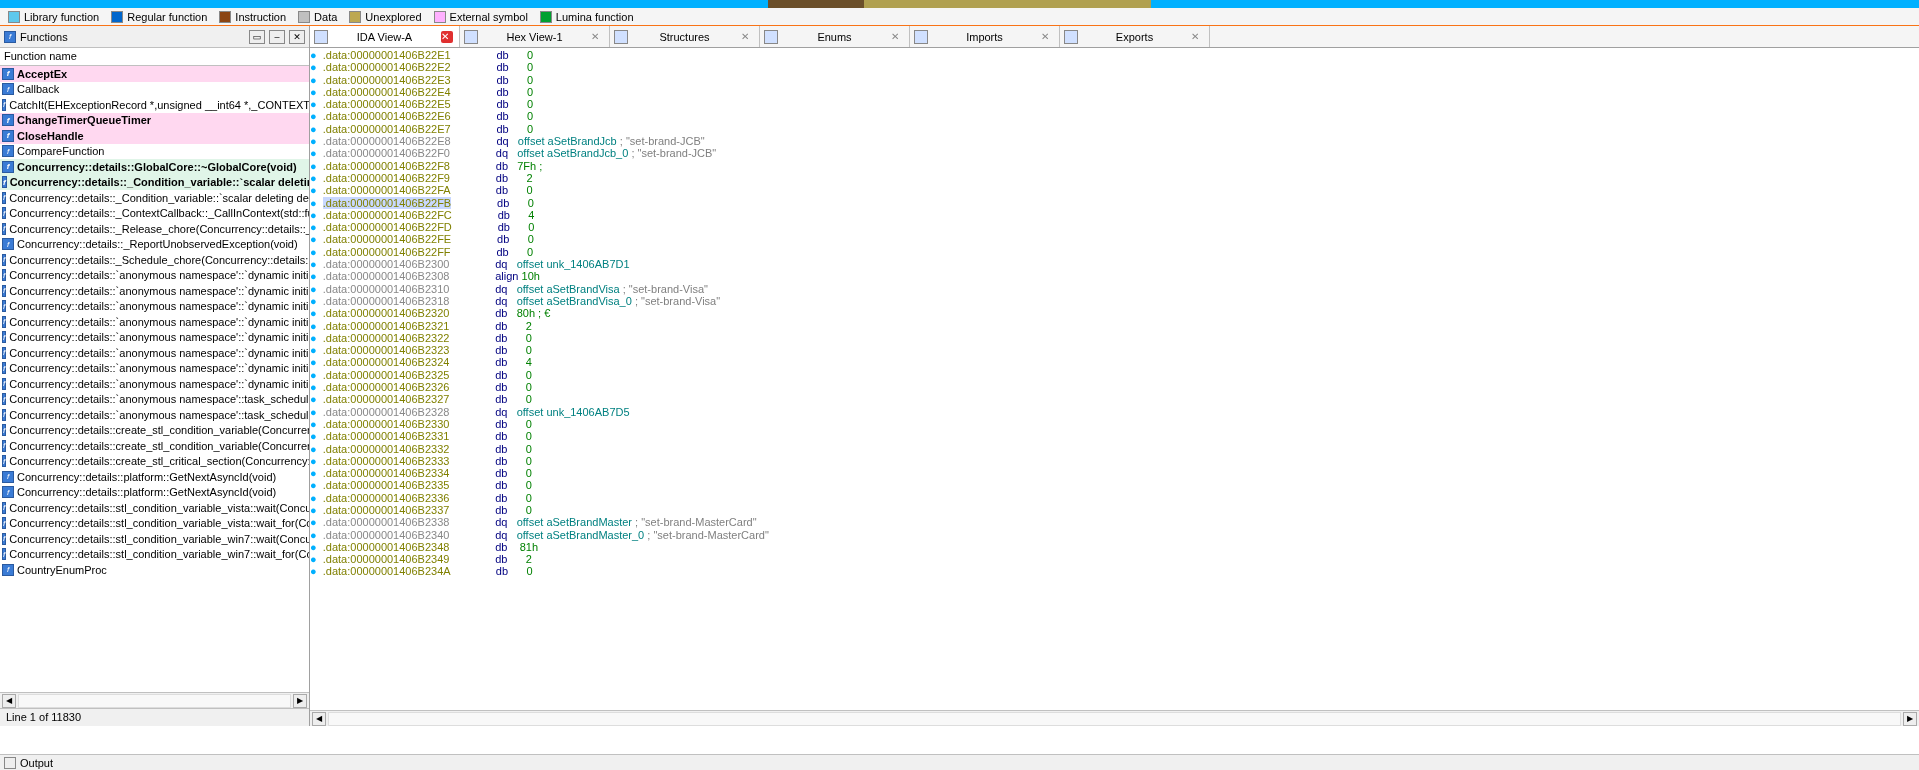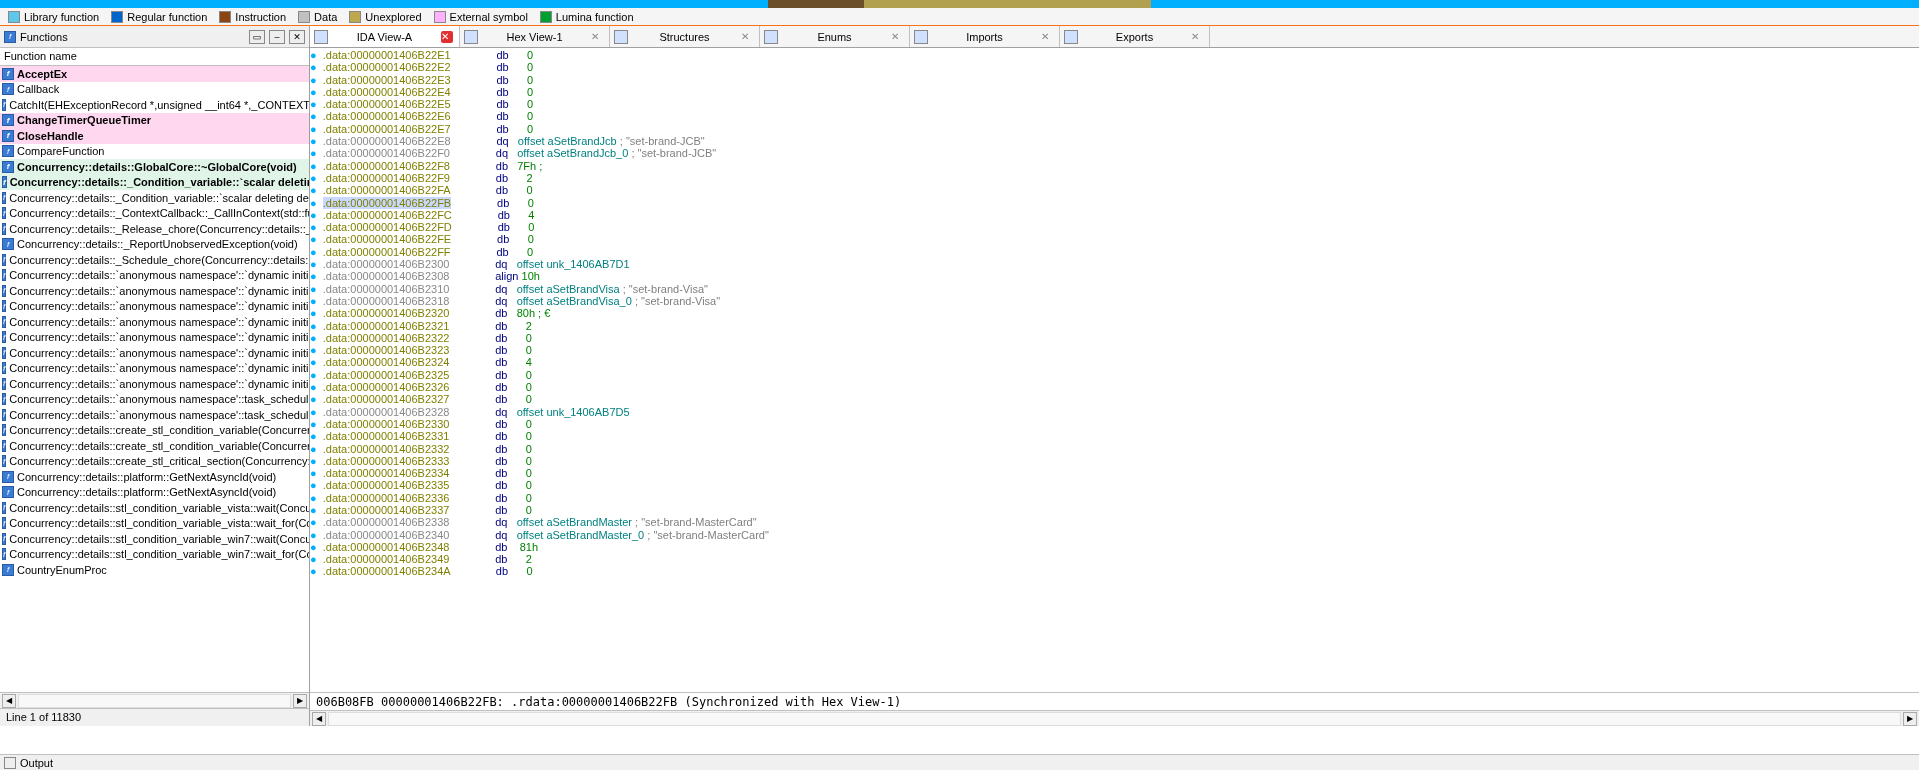--- a/index.html
+++ b/index.html
@@ -246,21 +246,20 @@
           <span>Imports</span>
           <span class="close">✕</span>
         </div>
         <div class="tab">
           <span class="ticon"></span>
           <span>Exports</span>
           <span class="close">✕</span>
         </div>
       </div>
     <div class="disasm" id="disasm"><span class="dl"><span class="dot">●  </span><span class="addr">.data:00000001406B22E1</span><span>               </span><span class="mnem">db   </span><span class="num">   0</span></span><span class="dl"><span class="dot">●  </span><span class="addr">.data:00000001406B22E2</span><span>               </span><span class="mnem">db   </span><span class="num">   0</span></span><span class="dl"><span class="dot">●  </span><span class="addr">.data:00000001406B22E3</span><span>               </span><span class="mnem">db   </span><span class="num">   0</span></span><span class="dl"><span class="dot">●  </span><span class="addr">.data:00000001406B22E4</span><span>               </span><span class="mnem">db   </span><span class="num">   0</span></span><span class="dl"><span class="dot">●  </span><span class="addr">.data:00000001406B22E5</span><span>               </span><span class="mnem">db   </span><span class="num">   0</span></span><span class="dl"><span class="dot">●  </span><span class="addr">.data:00000001406B22E6</span><span>               </span><span class="mnem">db   </span><span class="num">   0</span></span><span class="dl"><span class="dot">●  </span><span class="addr">.data:00000001406B22E7</span><span>               </span><span class="mnem">db   </span><span class="num">   0</span></span><span class="dl"><span class="dot">●  </span><span class="addr gray">.data:00000001406B22E8</span><span>               </span><span class="mnem">dq   </span><span class="name">offset aSetBrandJcb</span> <span class="cmt">; "set-brand-JCB"</span></span><span class="dl"><span class="dot">●  </span><span class="addr gray">.data:00000001406B22F0</span><span>               </span><span class="mnem">dq   </span><span class="name">offset aSetBrandJcb_0</span> <span class="cmt">; "set-brand-JCB"</span></span><span class="dl"><span class="dot">●  </span><span class="addr">.data:00000001406B22F8</span><span>               </span><span class="mnem">db   </span><span class="num">7Fh ;</span></span><span class="dl"><span class="dot">●  </span><span class="addr">.data:00000001406B22F9</span><span>               </span><span class="mnem">db   </span><span class="num">   2</span></span><span class="dl"><span class="dot">●  </span><span class="addr">.data:00000001406B22FA</span><span>               </span><span class="mnem">db   </span><span class="num">   0</span></span><span class="dl hl"><span class="dot">●  </span><span class="addr">.data:00000001406B22FB</span><span>               </span><span class="mnem">db   </span><span class="num">   0</span></span><span class="dl"><span class="dot">●  </span><span class="addr">.data:00000001406B22FC</span><span>               </span><span class="mnem">db   </span><span class="num">   4</span></span><span class="dl"><span class="dot">●  </span><span class="addr">.data:00000001406B22FD</span><span>               </span><span class="mnem">db   </span><span class="num">   0</span></span><span class="dl"><span class="dot">●  </span><span class="addr">.data:00000001406B22FE</span><span>               </span><span class="mnem">db   </span><span class="num">   0</span></span><span class="dl"><span class="dot">●  </span><span class="addr">.data:00000001406B22FF</span><span>               </span><span class="mnem">db   </span><span class="num">   0</span></span><span class="dl"><span class="dot">●  </span><span class="addr gray">.data:00000001406B2300</span><span>               </span><span class="mnem">dq   </span><span class="name">offset unk_1406AB7D1</span></span><span class="dl"><span class="dot">●  </span><span class="addr gray">.data:00000001406B2308</span><span>               </span><span class="mnem">align</span><span class="num"> 10h</span></span><span class="dl"><span class="dot">●  </span><span class="addr gray">.data:00000001406B2310</span><span>               </span><span class="mnem">dq   </span><span class="name">offset aSetBrandVisa</span> <span class="cmt">; "set-brand-Visa"</span></span><span class="dl"><span class="dot">●  </span><span class="addr gray">.data:00000001406B2318</span><span>               </span><span class="mnem">dq   </span><span class="name">offset aSetBrandVisa_0</span> <span class="cmt">; "set-brand-Visa"</span></span><span class="dl"><span class="dot">●  </span><span class="addr">.data:00000001406B2320</span><span>               </span><span class="mnem">db   </span><span class="num">80h ; €</span></span><span class="dl"><span class="dot">●  </span><span class="addr">.data:00000001406B2321</span><span>               </span><span class="mnem">db   </span><span class="num">   2</span></span><span class="dl"><span class="dot">●  </span><span class="addr">.data:00000001406B2322</span><span>               </span><span class="mnem">db   </span><span class="num">   0</span></span><span class="dl"><span class="dot">●  </span><span class="addr">.data:00000001406B2323</span><span>               </span><span class="mnem">db   </span><span class="num">   0</span></span><span class="dl"><span class="dot">●  </span><span class="addr">.data:00000001406B2324</span><span>               </span><span class="mnem">db   </span><span class="num">   4</span></span><span class="dl"><span class="dot">●  </span><span class="addr">.data:00000001406B2325</span><span>               </span><span class="mnem">db   </span><span class="num">   0</span></span><span class="dl"><span class="dot">●  </span><span class="addr">.data:00000001406B2326</span><span>               </span><span class="mnem">db   </span><span class="num">   0</span></span><span class="dl"><span class="dot">●  </span><span class="addr">.data:00000001406B2327</span><span>               </span><span class="mnem">db   </span><span class="num">   0</span></span><span class="dl"><span class="dot">●  </span><span class="addr gray">.data:00000001406B2328</span><span>               </span><span class="mnem">dq   </span><span class="name">offset unk_1406AB7D5</span></span><span class="dl"><span class="dot">●  </span><span class="addr">.data:00000001406B2330</span><span>               </span><span class="mnem">db   </span><span class="num">   0</span></span><span class="dl"><span class="dot">●  </span><span class="addr">.data:00000001406B2331</span><span>               </span><span class="mnem">db   </span><span class="num">   0</span></span><span class="dl"><span class="dot">●  </span><span class="addr">.data:00000001406B2332</span><span>               </span><span class="mnem">db   </span><span class="num">   0</span></span><span class="dl"><span class="dot">●  </span><span class="addr">.data:00000001406B2333</span><span>               </span><span class="mnem">db   </span><span class="num">   0</span></span><span class="dl"><span class="dot">●  </span><span class="addr">.data:00000001406B2334</span><span>               </span><span class="mnem">db   </span><span class="num">   0</span></span><span class="dl"><span class="dot">●  </span><span class="addr">.data:00000001406B2335</span><span>               </span><span class="mnem">db   </span><span class="num">   0</span></span><span class="dl"><span class="dot">●  </span><span class="addr">.data:00000001406B2336</span><span>               </span><span class="mnem">db   </span><span class="num">   0</span></span><span class="dl"><span class="dot">●  </span><span class="addr">.data:00000001406B2337</span><span>               </span><span class="mnem">db   </span><span class="num">   0</span></span><span class="dl"><span class="dot">●  </span><span class="addr gray">.data:00000001406B2338</span><span>               </span><span class="mnem">dq   </span><span class="name">offset aSetBrandMaster</span> <span class="cmt">; "set-brand-MasterCard"</span></span><span class="dl"><span class="dot">●  </span><span class="addr gray">.data:00000001406B2340</span><span>               </span><span class="mnem">dq   </span><span class="name">offset aSetBrandMaster_0</span> <span class="cmt">; "set-brand-MasterCard"</span></span><span class="dl"><span class="dot">●  </span><span class="addr">.data:00000001406B2348</span><span>               </span><span class="mnem">db   </span><span class="num"> 81h</span></span><span class="dl"><span class="dot">●  </span><span class="addr">.data:00000001406B2349</span><span>               </span><span class="mnem">db   </span><span class="num">   2</span></span><span class="dl"><span class="dot">●  </span><span class="addr">.data:00000001406B234A</span><span>               </span><span class="mnem">db   </span><span class="num">   0</span></span></div>
-    <div class="sync">006B08FB 00000001406B22FB: .rdata:00000001406B22FB (Synchronized with Hex View-1)</div>
     <div class="hscroll">
       <span class="arrow">◀</span>
       <span class="track"></span>
       <span class="arrow">▶</span>
     </div>
   </div>
 </div>
 
 <div class="output">
   <span class="out-ico"></span>

